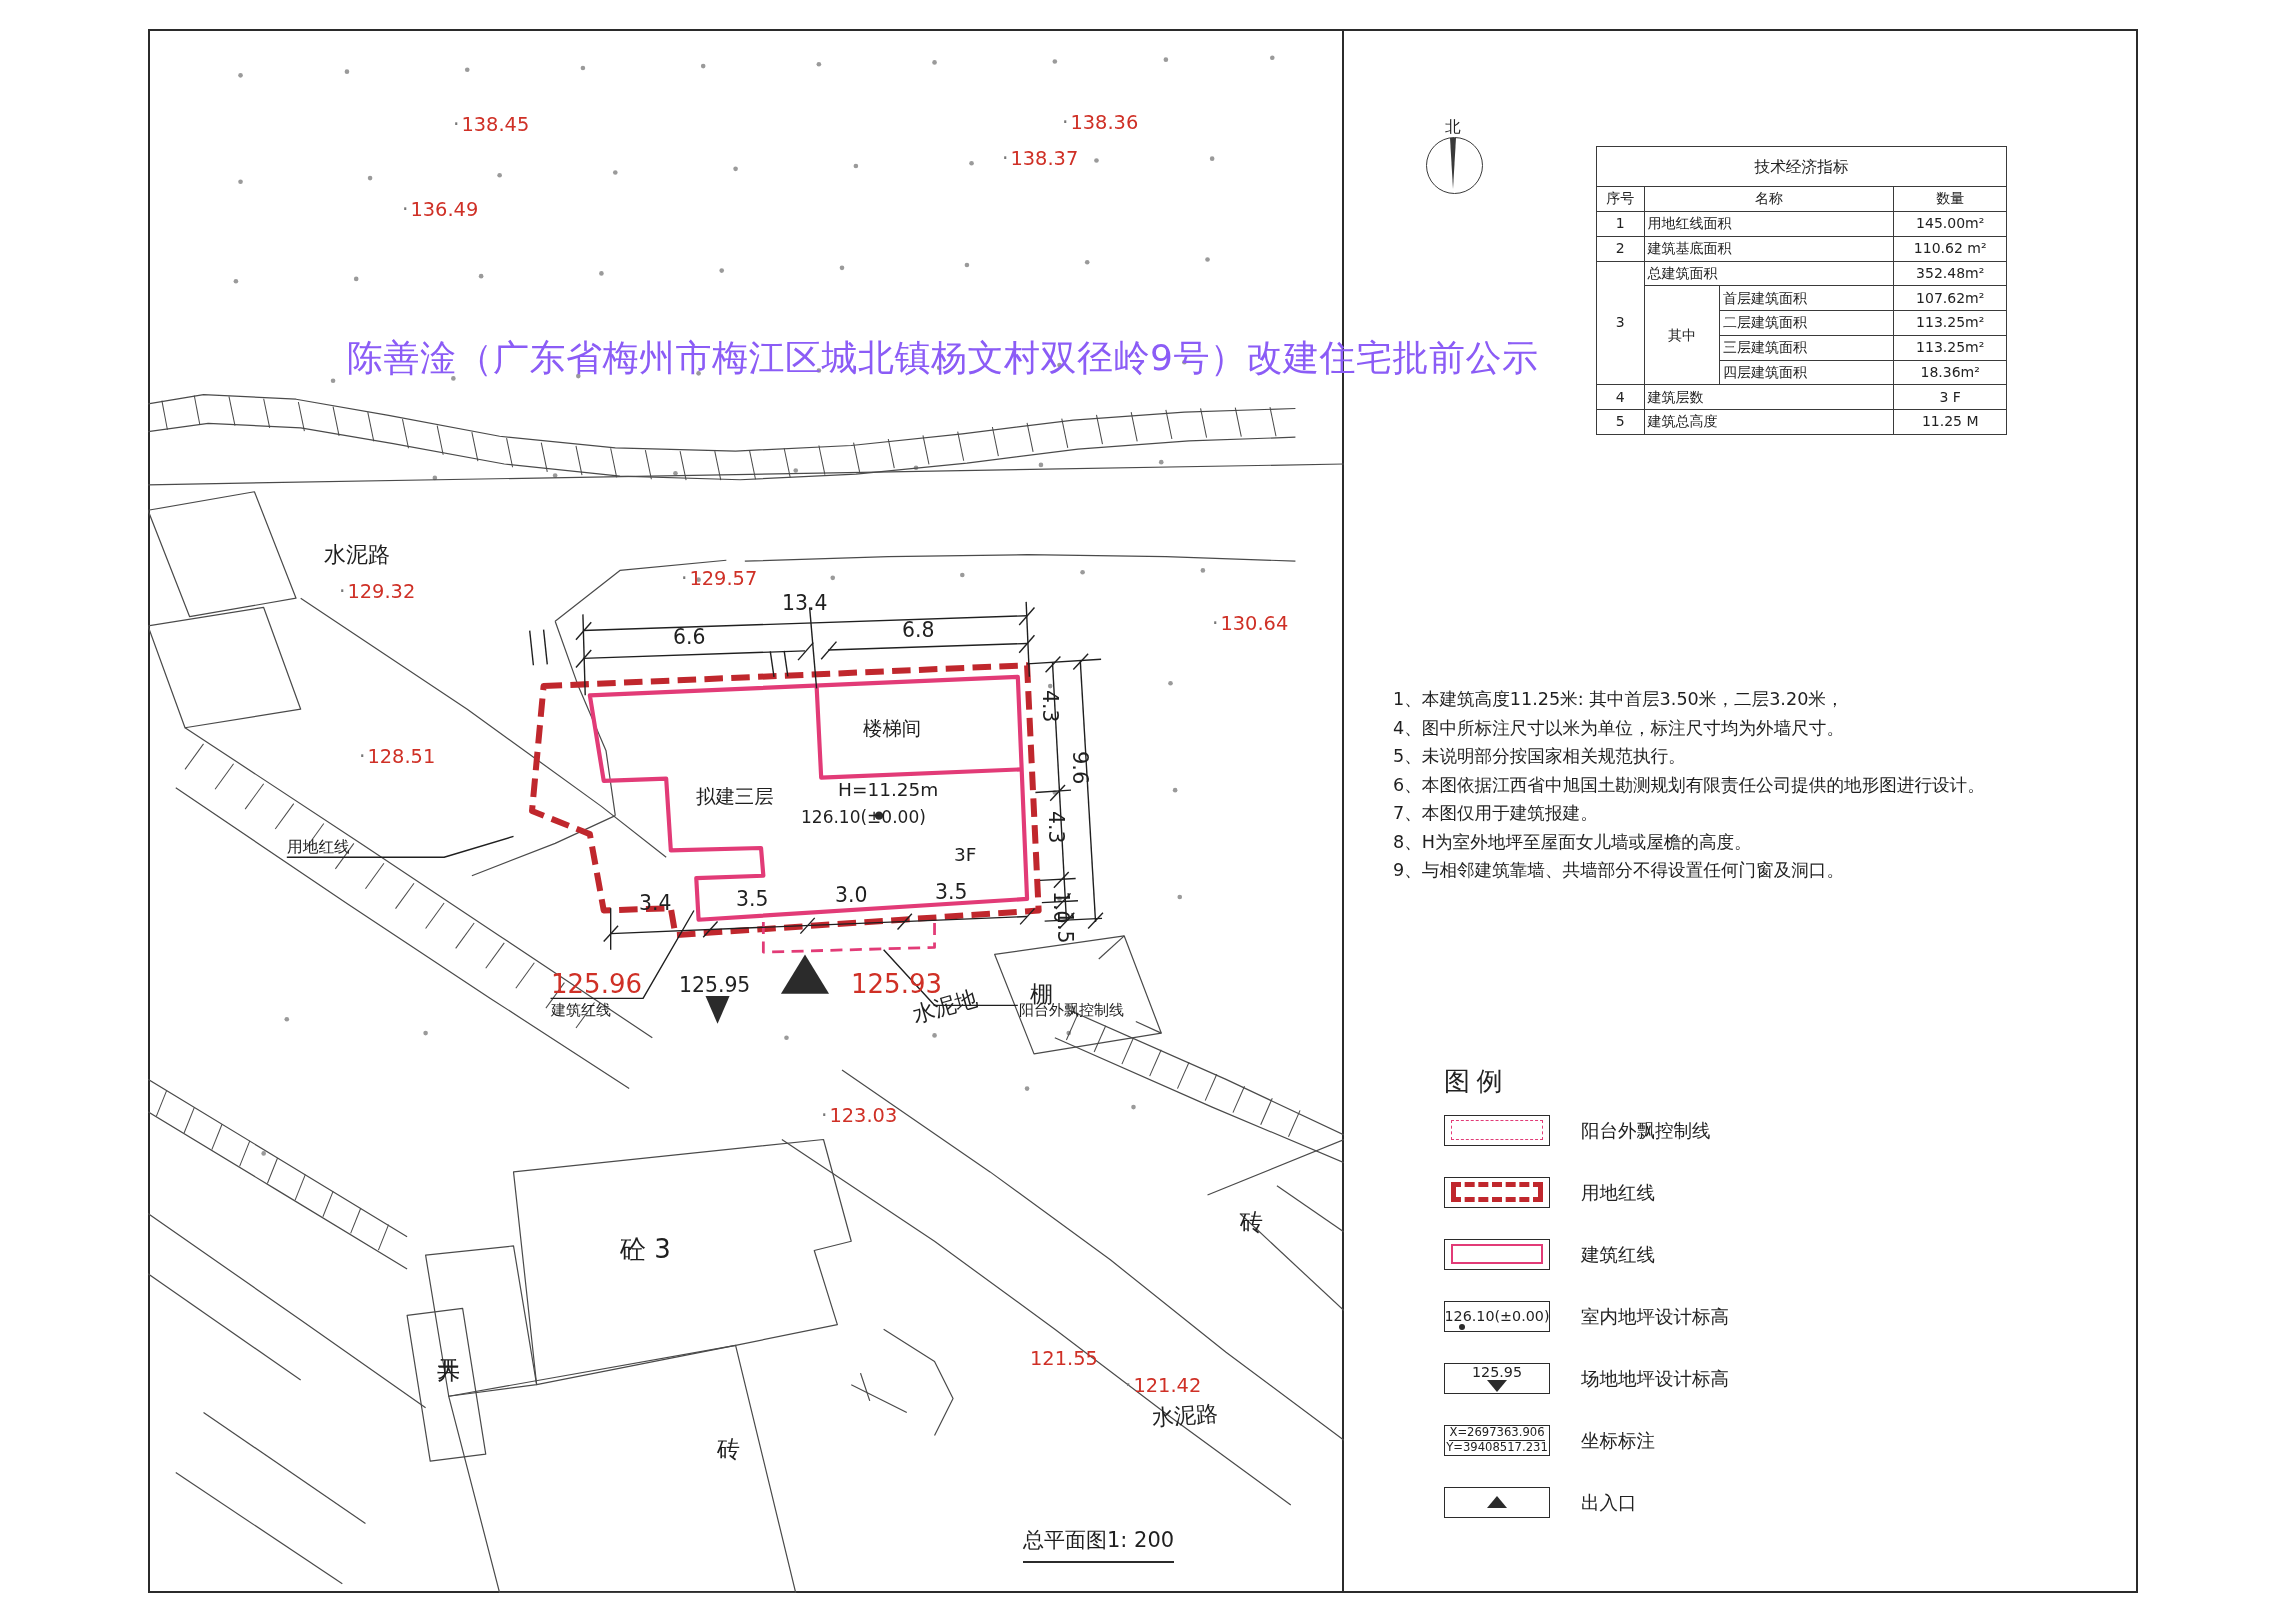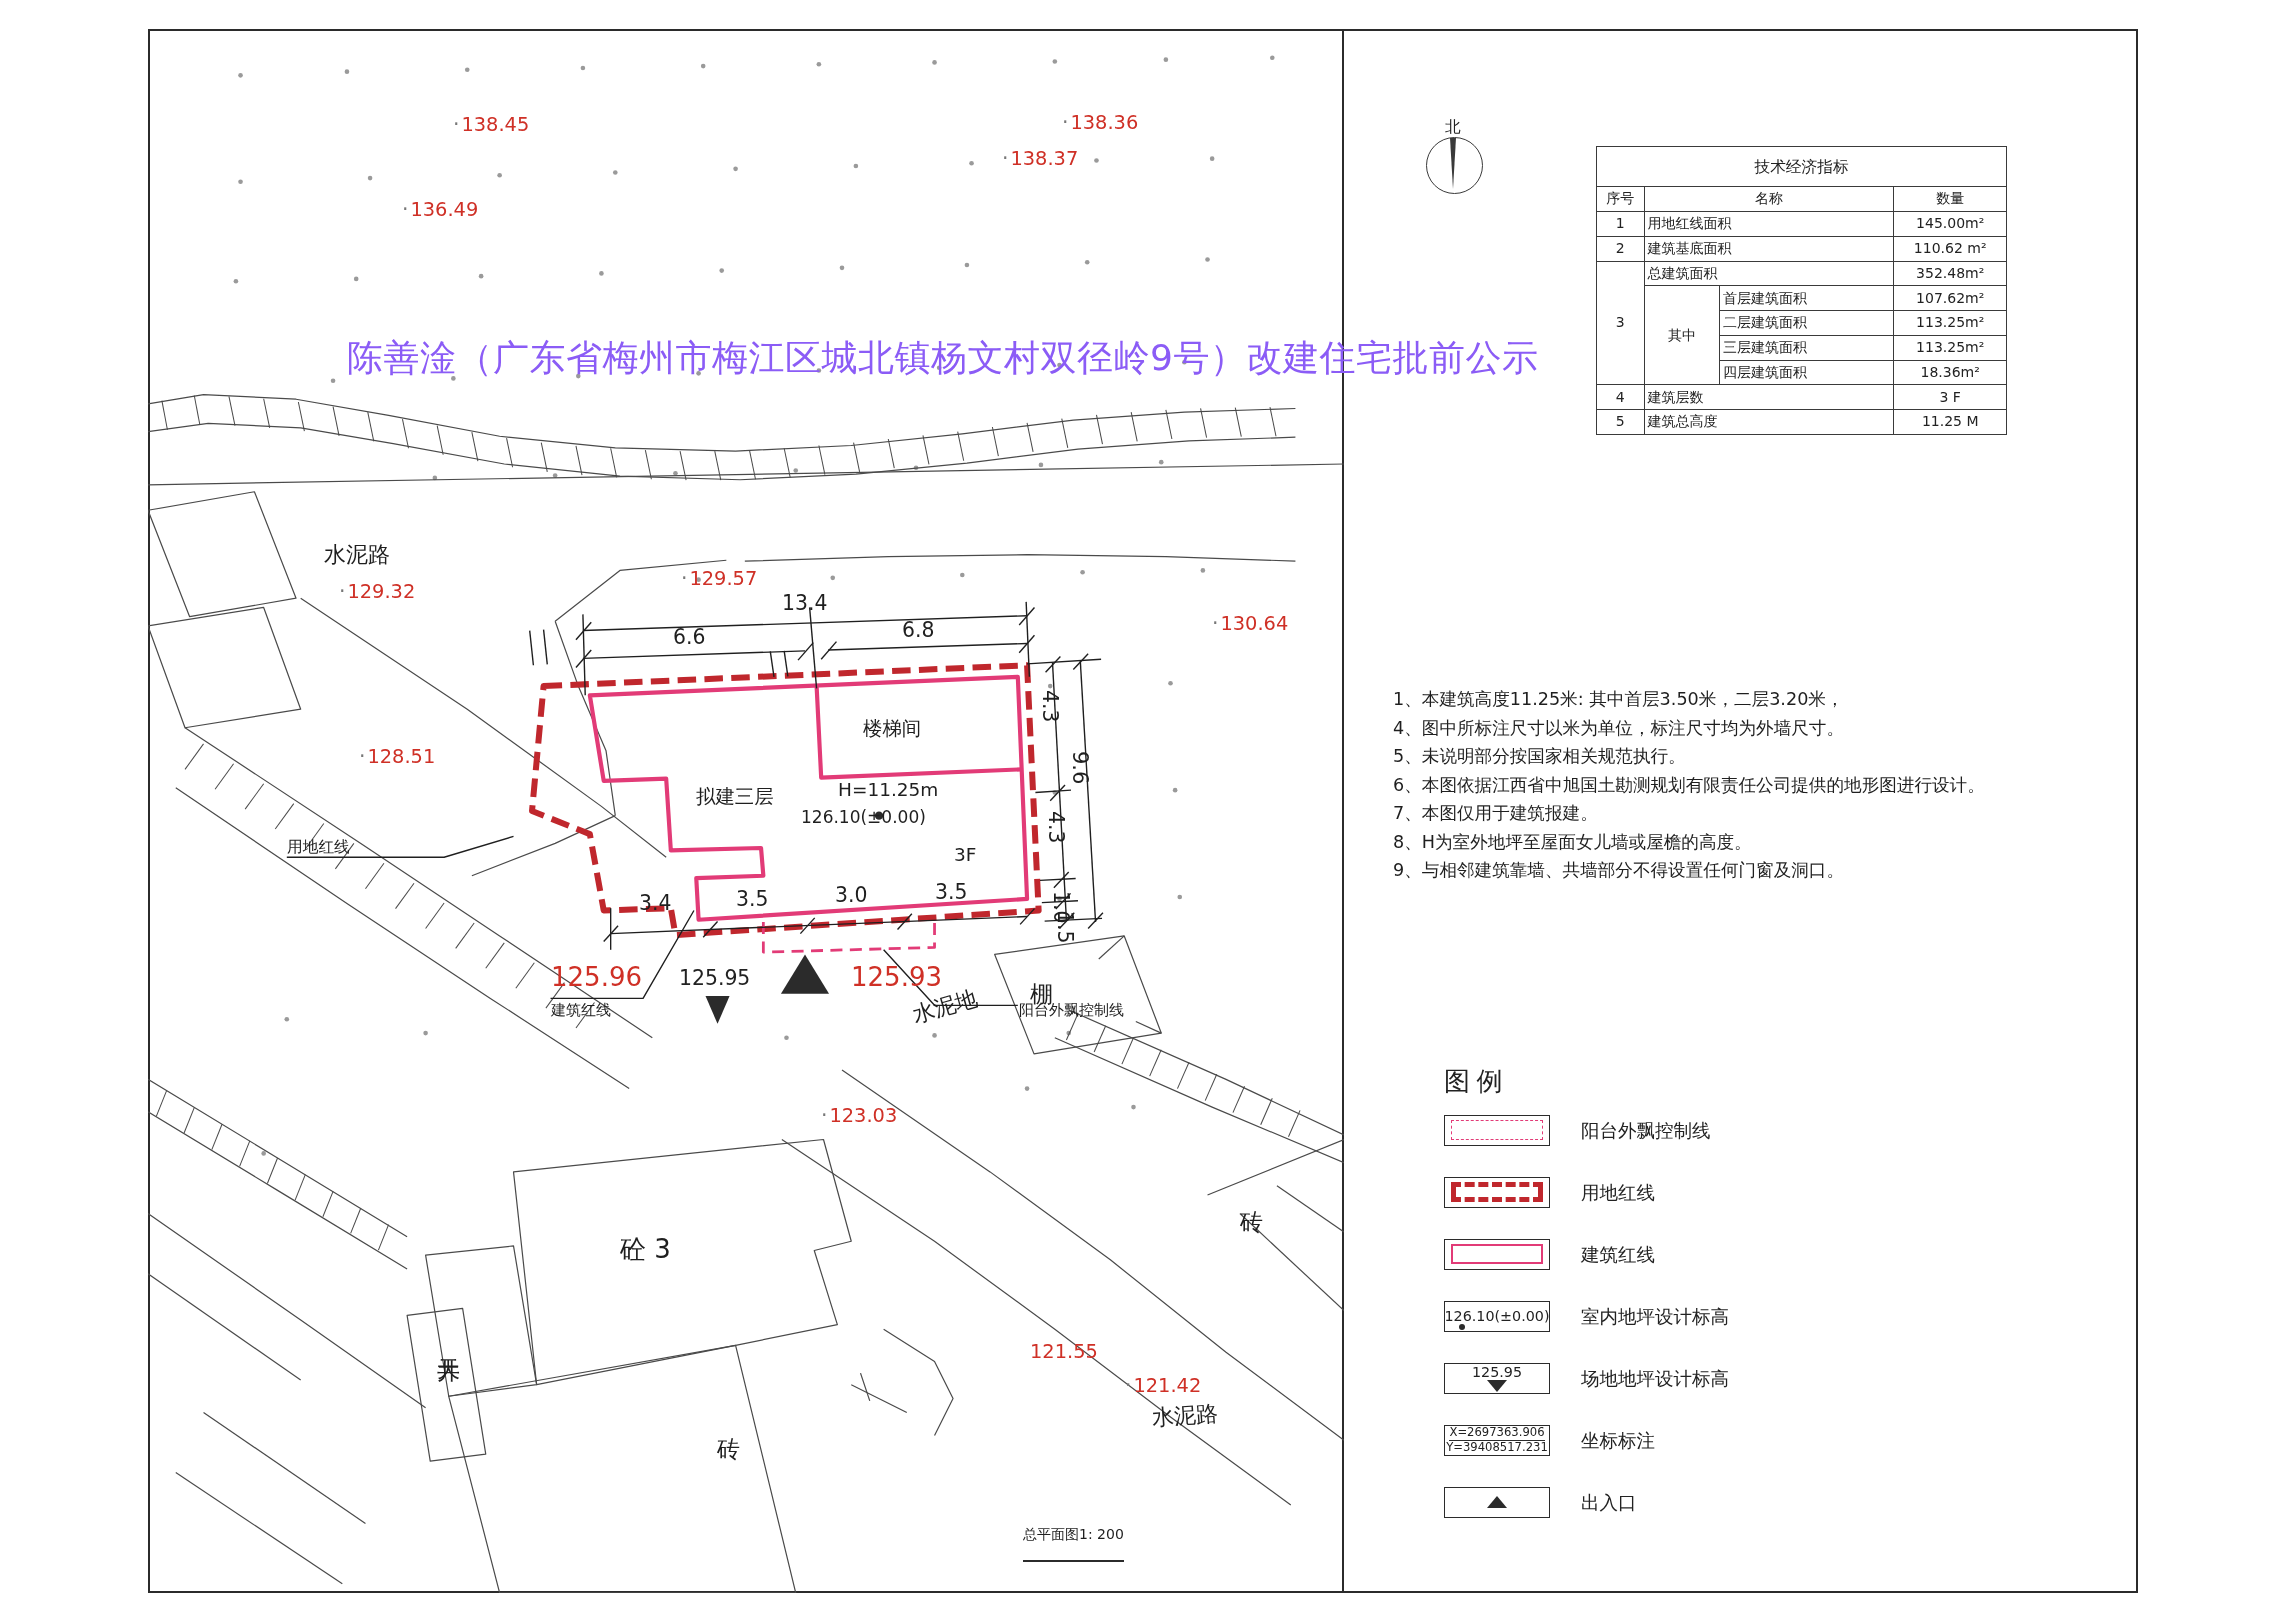--- a/index.html
+++ b/index.html
@@ -7,21 +7,21 @@
        font-family:"DejaVu Sans","Liberation Sans",sans-serif;color:#222;}
   #sheet{position:absolute;left:0;top:0;width:2295px;height:1623px;background:#fff;}
 
   
   #frame{position:absolute;left:148px;top:29px;width:1990px;height:1564px;
          border:2.3px solid #2b2b2b;box-sizing:border-box;}
   #divider{position:absolute;left:1342px;top:29px;width:0;height:1564px;
            border-left:2.3px solid #2b2b2b;}
 
   
-  .t{position:absolute;white-space:pre;line-height:1.05;color:#222;}
+  .t{position:absolute;white-space:pre;line-height:1.05;color:#222;margin-top:7px;}
   .cn{font-family:"DejaVu Sans","Liberation Sans",sans-serif;}
   .red{color:#cf3026;}
 
   
   .spot{position:absolute;font-size:19.4px;color:#cf3026;white-space:pre;}
   .spot::before{content:"·";margin-right:1.9px;color:#777;font-size:20.4px;}
 
   
   #north{position:absolute;left:1416px;top:119px;width:74px;height:93px;}
   #north .circ{position:absolute;left:10.2px;top:17.6px;width:55px;height:55px;
@@ -76,22 +76,22 @@
   
   #plan{position:absolute;left:148px;top:29px;width:1196px;height:1564px;}
   #plansvg{position:absolute;left:0;top:0;}
   .plabel{position:absolute;font-size:19.4px;white-space:pre;color:#1f1f1f;}
   .dim{position:absolute;font-size:16.7px;color:#1f1f1f;white-space:pre;}
   .dimv{position:absolute;font-size:16.7px;color:#1f1f1f;white-space:pre;
         transform-origin:0 0;}
   .leadlbl{position:absolute;font-size:14px;color:#1f1f1f;white-space:pre;}
   #title{position:absolute;left:199px;top:305px;font-size:36px;
          letter-spacing:0.5px;color:#8b5cf6;white-space:pre;text-align:center;}
-  #scalelbl{position:absolute;left:875px;top:1497px;font-size:14px;color:#1f1f1f;
-         white-space:pre;padding-bottom:16px;border-bottom:2.3px double #2b2b2b;}
+  #scalelbl{position:absolute;left:875px;top:1497px;font-size:21px;color:#1f1f1f;
+         white-space:pre;padding-bottom:7px;border-bottom:2.3px double #2b2b2b;}
 </style>
 </head>
 <body>
 
 <div id="sheet">
 
   <div id="frame"></div>
   <div id="divider"></div>
 
   <div id="plan">

